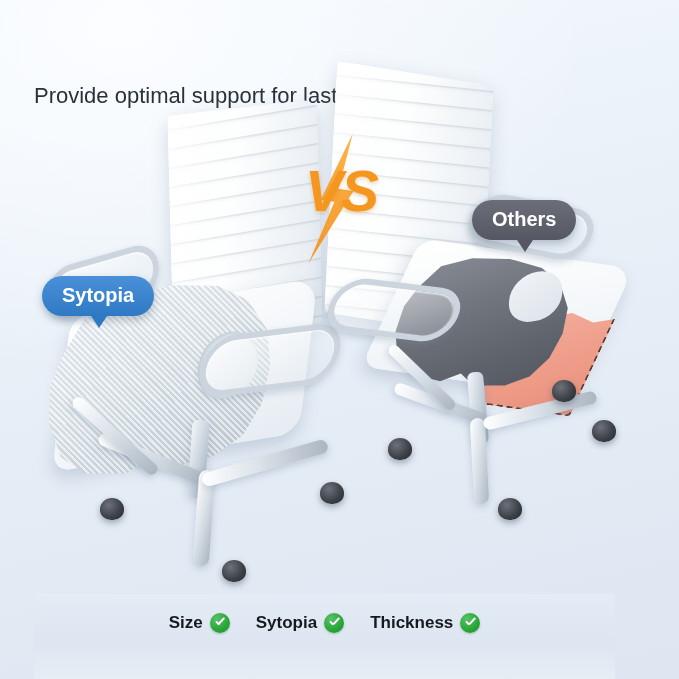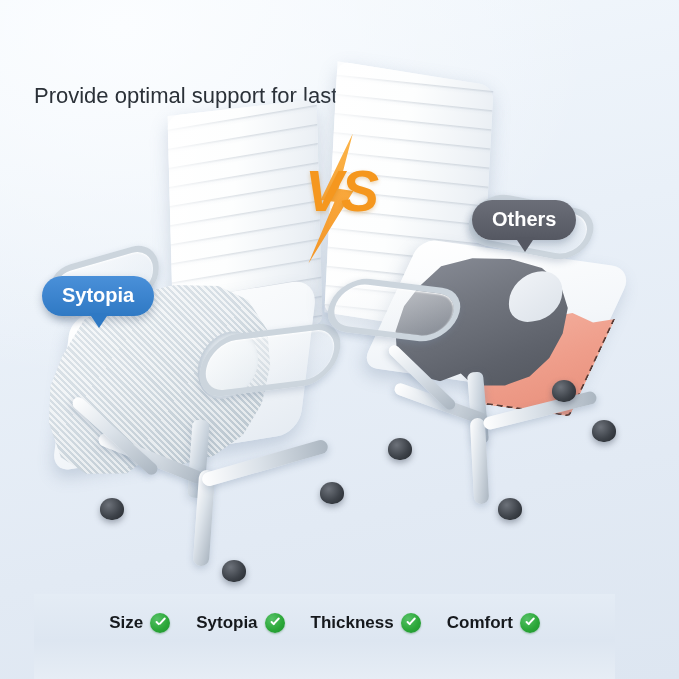--- a/index.html
+++ b/index.html
@@ -359,19 +359,15 @@
       <span class="check"></span>
     </div>
     <div class="feat">
       <span class="feat-label">Sytopia</span>
       <span class="check"></span>
     </div>
     <div class="feat">
       <span class="feat-label">Thickness</span>
       <span class="check"></span>
     </div>
-    <div class="feat">
-      <span class="feat-label">Comfort</span>
-      <span class="check"></span>
-    </div>
   </div>
 
 </div>
 
 </body></html>

